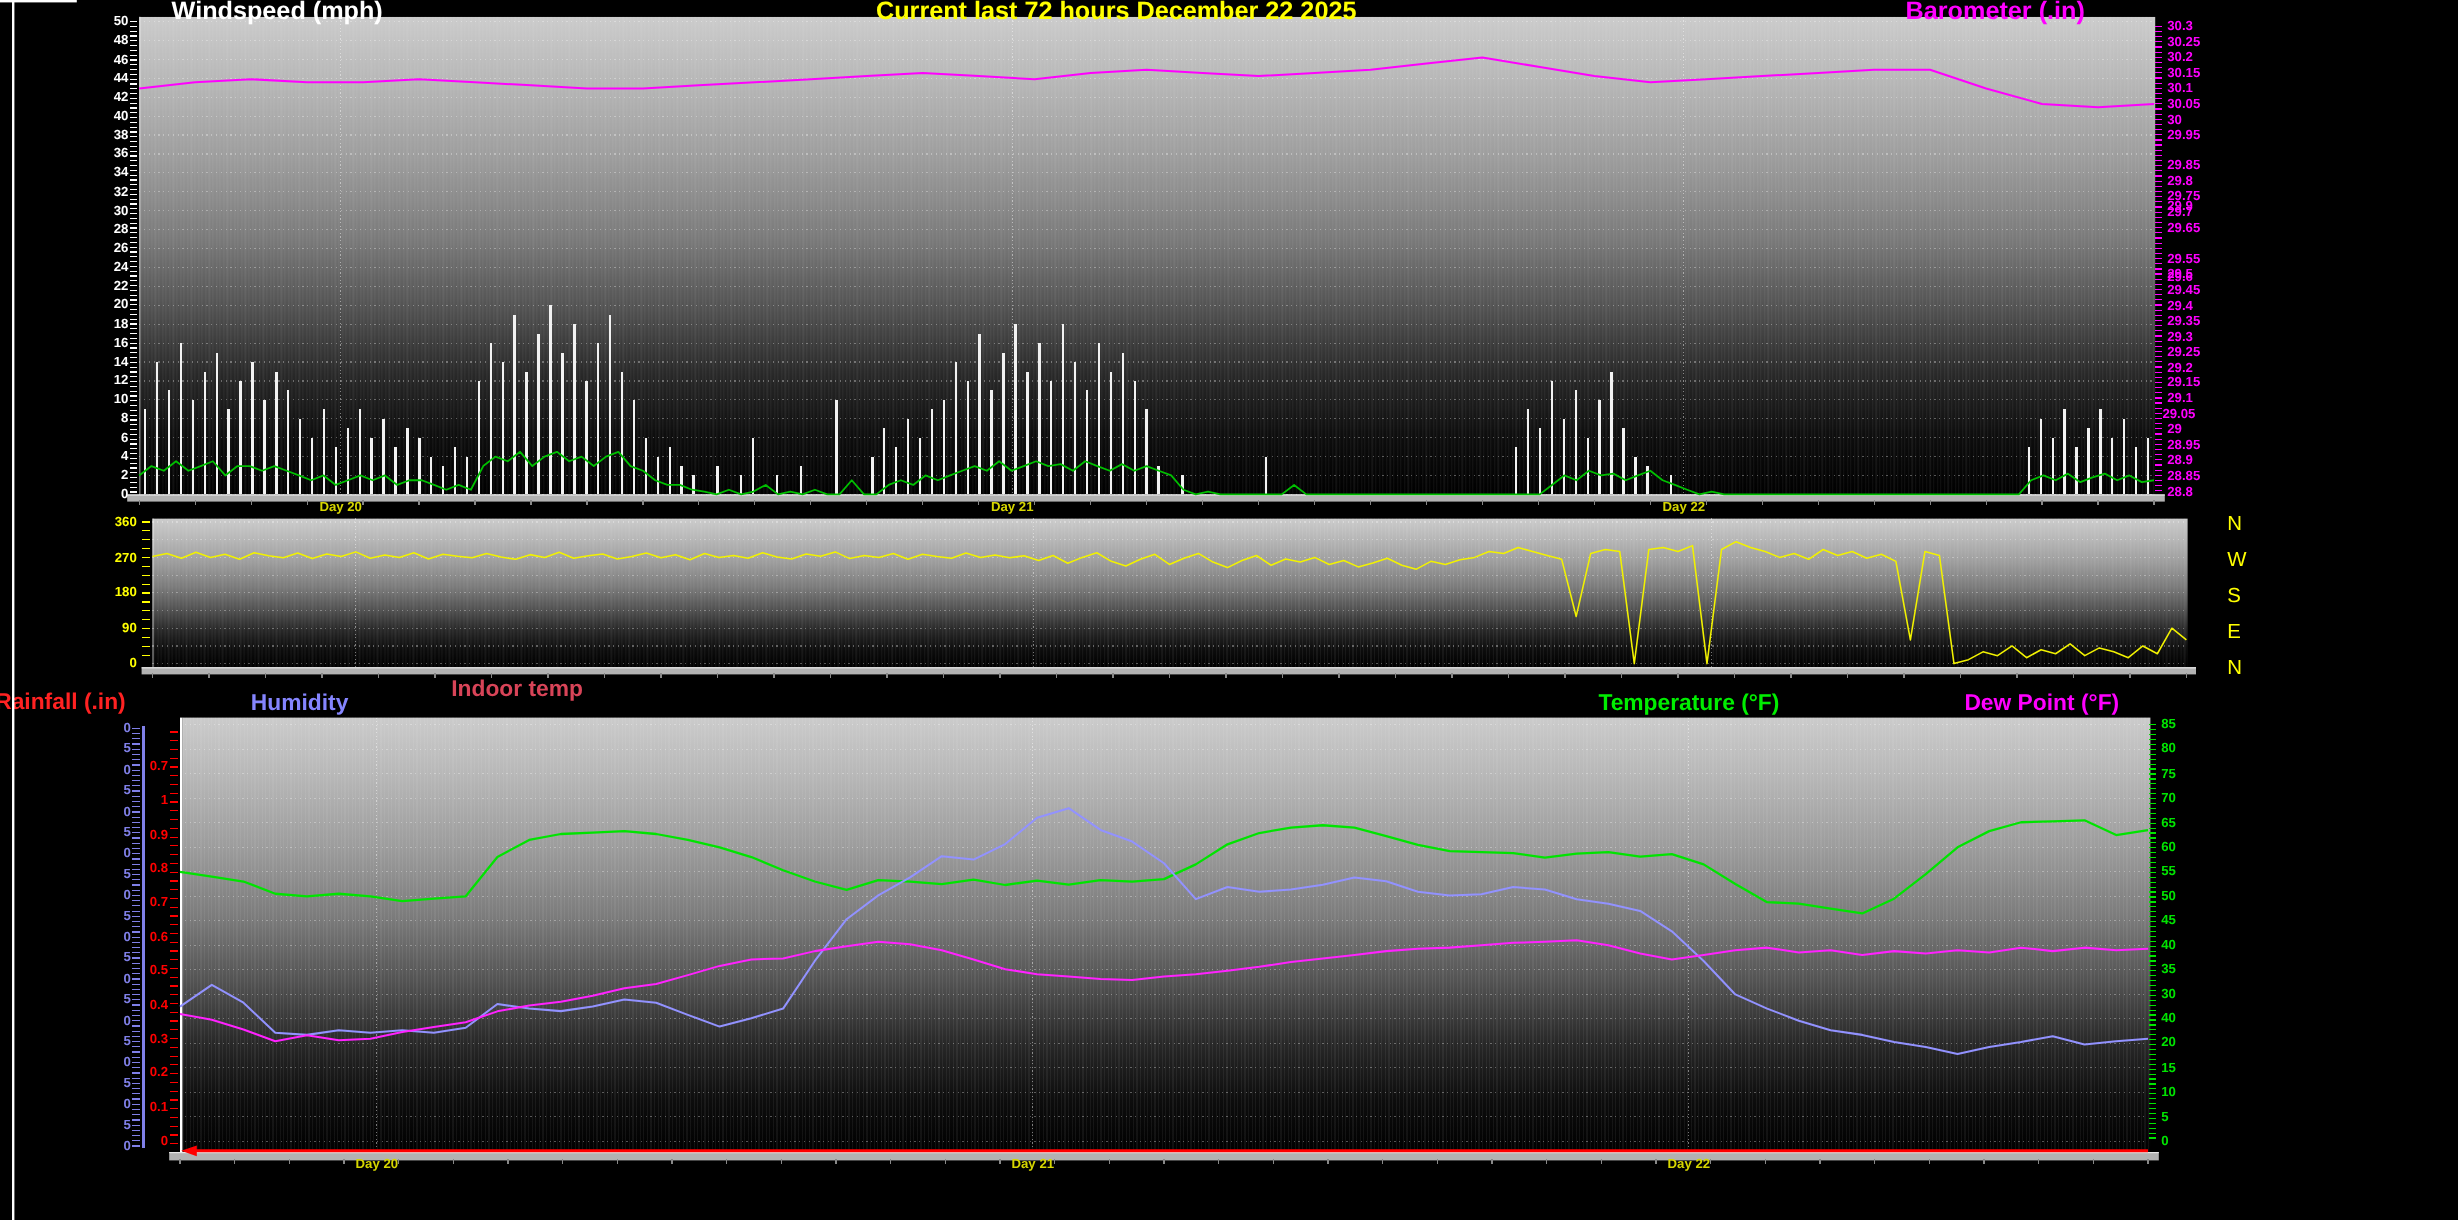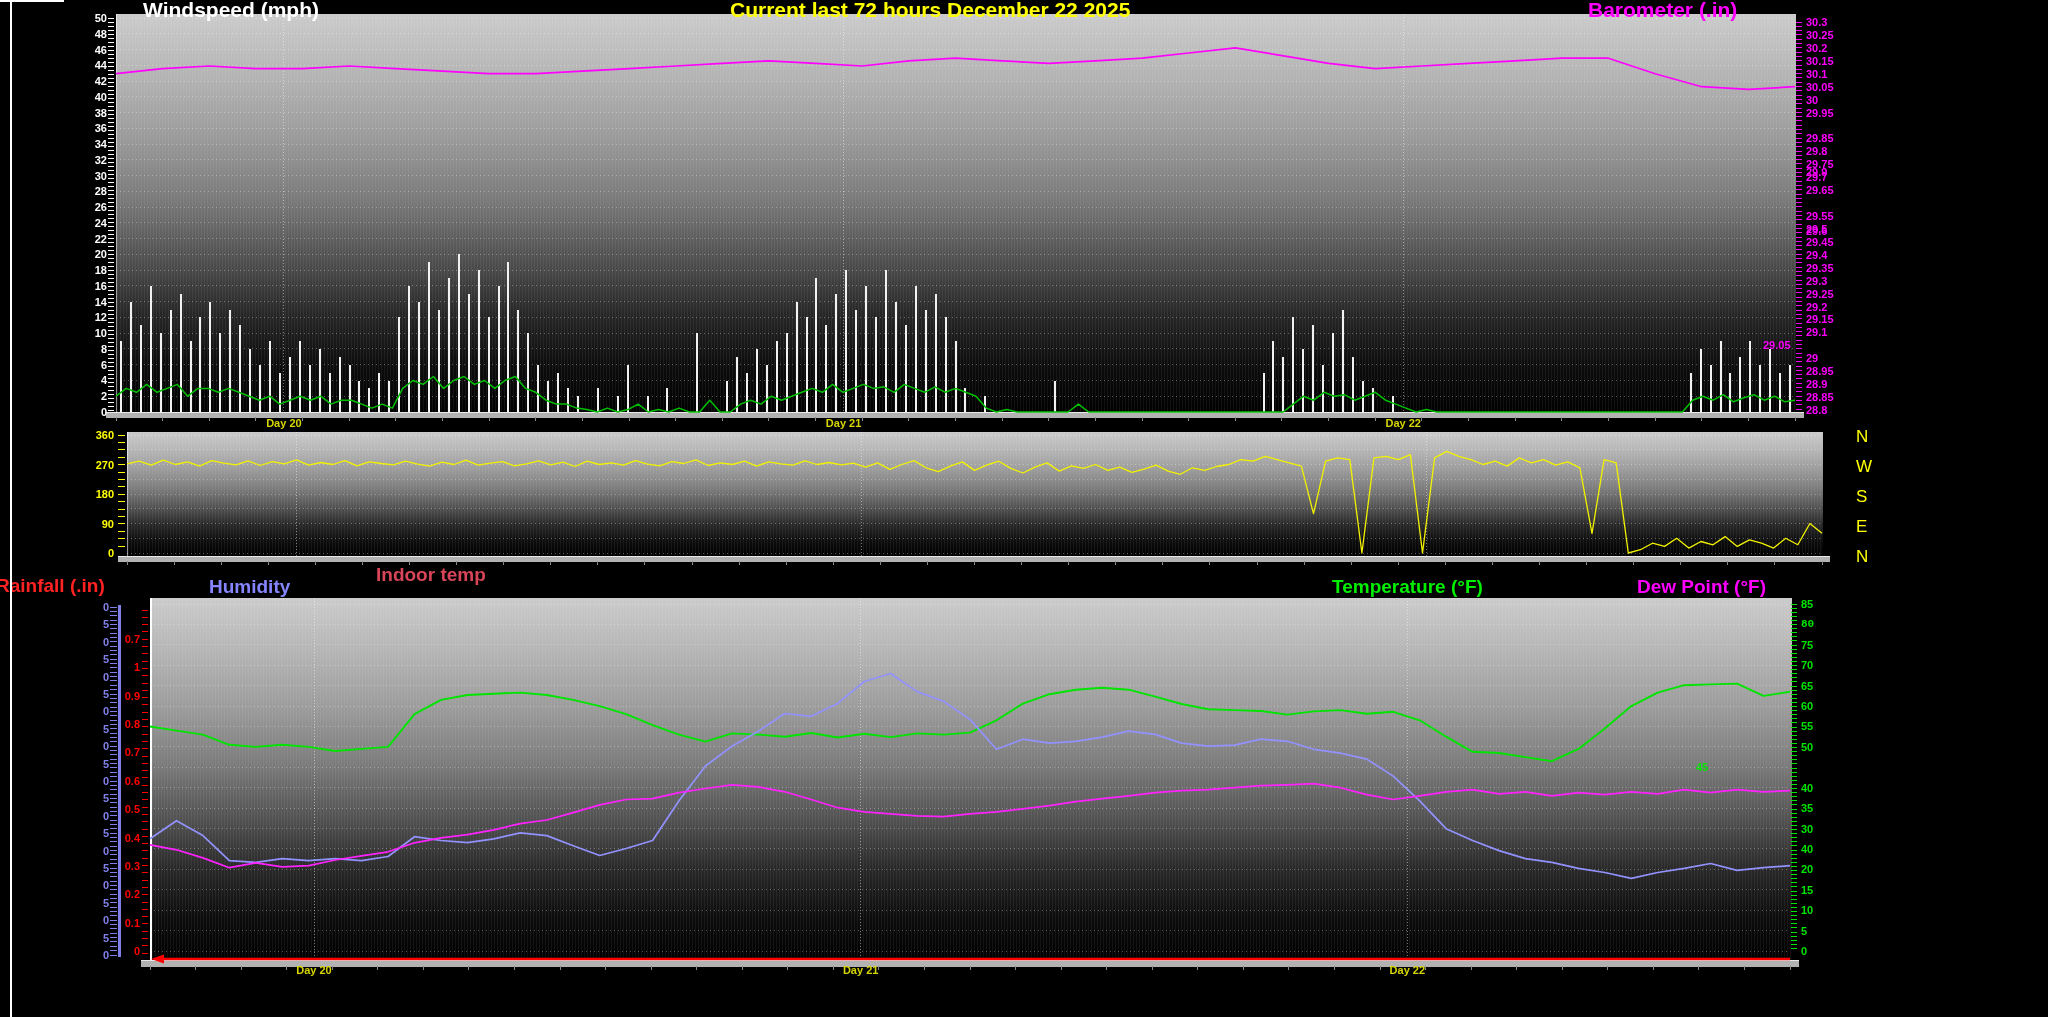--- a/index.html
+++ b/index.html
@@ -860,21 +860,21 @@
       <span class="tick-label" style="color: rgb(255, 0, 255); top: 210px; left: 1806px;">29.55</span>
       <span class="tick-label" style="color: rgb(255, 0, 255); top: 222.933px; left: 1806px;">29.5</span>
       <span class="tick-label" style="color: rgb(255, 0, 255); top: 235.867px; left: 1806px;">29.45</span>
       <span class="tick-label" style="color: rgb(255, 0, 255); top: 248.8px; left: 1806px;">29.4</span>
       <span class="tick-label" style="color: rgb(255, 0, 255); top: 261.733px; left: 1806px;">29.35</span>
       <span class="tick-label" style="color: rgb(255, 0, 255); top: 274.667px; left: 1806px;">29.3</span>
       <span class="tick-label" style="color: rgb(255, 0, 255); top: 287.6px; left: 1806px;">29.25</span>
       <span class="tick-label" style="color: rgb(255, 0, 255); top: 300.533px; left: 1806px;">29.2</span>
       <span class="tick-label" style="color: rgb(255, 0, 255); top: 313.467px; left: 1806px;">29.15</span>
       <span class="tick-label" style="color: rgb(255, 0, 255); top: 326.4px; left: 1806px;">29.1</span>
-      <span class="tick-label" style="color: rgb(255, 0, 255); top: 339.333px; left: 1763px;">29.05</span>
+      <span class="tick-label" style="color: rgb(255, 0, 255); top: 339.333px; left: 1802px;">29.05</span>
       <span class="tick-label" style="color: rgb(255, 0, 255); top: 352.267px; left: 1806px;">29</span>
       <span class="tick-label" style="color: rgb(255, 0, 255); top: 365.2px; left: 1806px;">28.95</span>
       <span class="tick-label" style="color: rgb(255, 0, 255); top: 378.133px; left: 1806px;">28.9</span>
       <span class="tick-label" style="color: rgb(255, 0, 255); top: 391.067px; left: 1806px;">28.85</span>
       <span class="tick-label" style="color: rgb(255, 0, 255); top: 404px; left: 1806px;">28.8</span>
       <span class="day-label" style="color: rgb(214, 214, 0); left: 283.9px; top: 417px;">Day 20</span>
       <span class="day-label" style="color: rgb(214, 214, 0); left: 843.567px; top: 417px;">Day 21</span>
       <span class="day-label" style="color: rgb(214, 214, 0); left: 1403.23px; top: 417px;">Day 22</span>
       <span class="tick-label r" style="color: rgb(255, 255, 0); top: 429px; left: 54px; width: 60px;">360</span>
       <span class="tick-label r" style="color: rgb(255, 255, 0); top: 458.5px; left: 54px; width: 60px;">270</span>
@@ -908,28 +908,28 @@
       <span class="tick-label r" style="color: rgb(255, 0, 0); top: 718.091px; left: 80px; width: 60px;">0.8</span>
       <span class="tick-label r" style="color: rgb(255, 0, 0); top: 746.455px; left: 80px; width: 60px;">0.7</span>
       <span class="tick-label r" style="color: rgb(255, 0, 0); top: 774.818px; left: 80px; width: 60px;">0.6</span>
       <span class="tick-label r" style="color: rgb(255, 0, 0); top: 803.182px; left: 80px; width: 60px;">0.5</span>
       <span class="tick-label r" style="color: rgb(255, 0, 0); top: 831.545px; left: 80px; width: 60px;">0.4</span>
       <span class="tick-label r" style="color: rgb(255, 0, 0); top: 859.909px; left: 80px; width: 60px;">0.3</span>
       <span class="tick-label r" style="color: rgb(255, 0, 0); top: 888.273px; left: 80px; width: 60px;">0.2</span>
       <span class="tick-label r" style="color: rgb(255, 0, 0); top: 916.636px; left: 80px; width: 60px;">0.1</span>
       <span class="tick-label r" style="color: rgb(255, 0, 0); top: 945px; left: 80px; width: 60px;">0</span>
       <span class="tick-label" style="color: rgb(0, 228, 0); top: 598px; left: 1801px;">85</span>
-      <span class="tick-label" style="color: rgb(0, 228, 0); top: 618.412px; left: 1801px; font-family: Liberation Mono, monospace;">80</span>
+      <span class="tick-label" style="color: rgb(0, 228, 0); top: 618.412px; left: 1801px;">80</span>
       <span class="tick-label" style="color: rgb(0, 228, 0); top: 638.824px; left: 1801px;">75</span>
       <span class="tick-label" style="color: rgb(0, 228, 0); top: 659.235px; left: 1801px;">70</span>
       <span class="tick-label" style="color: rgb(0, 228, 0); top: 679.647px; left: 1801px;">65</span>
       <span class="tick-label" style="color: rgb(0, 228, 0); top: 700.059px; left: 1801px;">60</span>
       <span class="tick-label" style="color: rgb(0, 228, 0); top: 720.471px; left: 1801px;">55</span>
       <span class="tick-label" style="color: rgb(0, 228, 0); top: 740.882px; left: 1801px;">50</span>
-      <span class="tick-label" style="color: rgb(0, 228, 0); top: 761.294px; left: 1696px;">45</span>
+      <span class="tick-label" style="color: rgb(0, 228, 0); top: 761.294px; left: 1801px;">45</span>
       <span class="tick-label" style="color: rgb(0, 228, 0); top: 781.706px; left: 1801px;">40</span>
       <span class="tick-label" style="color: rgb(0, 228, 0); top: 802.118px; left: 1801px;">35</span>
       <span class="tick-label" style="color: rgb(0, 228, 0); top: 822.529px; left: 1801px;">30</span>
       <span class="tick-label" style="color: rgb(0, 228, 0); top: 842.941px; left: 1801px;">40</span>
       <span class="tick-label" style="color: rgb(0, 228, 0); top: 863.353px; left: 1801px;">20</span>
       <span class="tick-label" style="color: rgb(0, 228, 0); top: 883.765px; left: 1801px;">15</span>
       <span class="tick-label" style="color: rgb(0, 228, 0); top: 904.176px; left: 1801px;">10</span>
       <span class="tick-label" style="color: rgb(0, 228, 0); top: 924.588px; left: 1801px;">5</span>
       <span class="tick-label" style="color: rgb(0, 228, 0); top: 945px; left: 1801px;">0</span>
       <span class="day-label" style="color: rgb(214, 214, 0); left: 314px; top: 964px;">Day 20</span>

